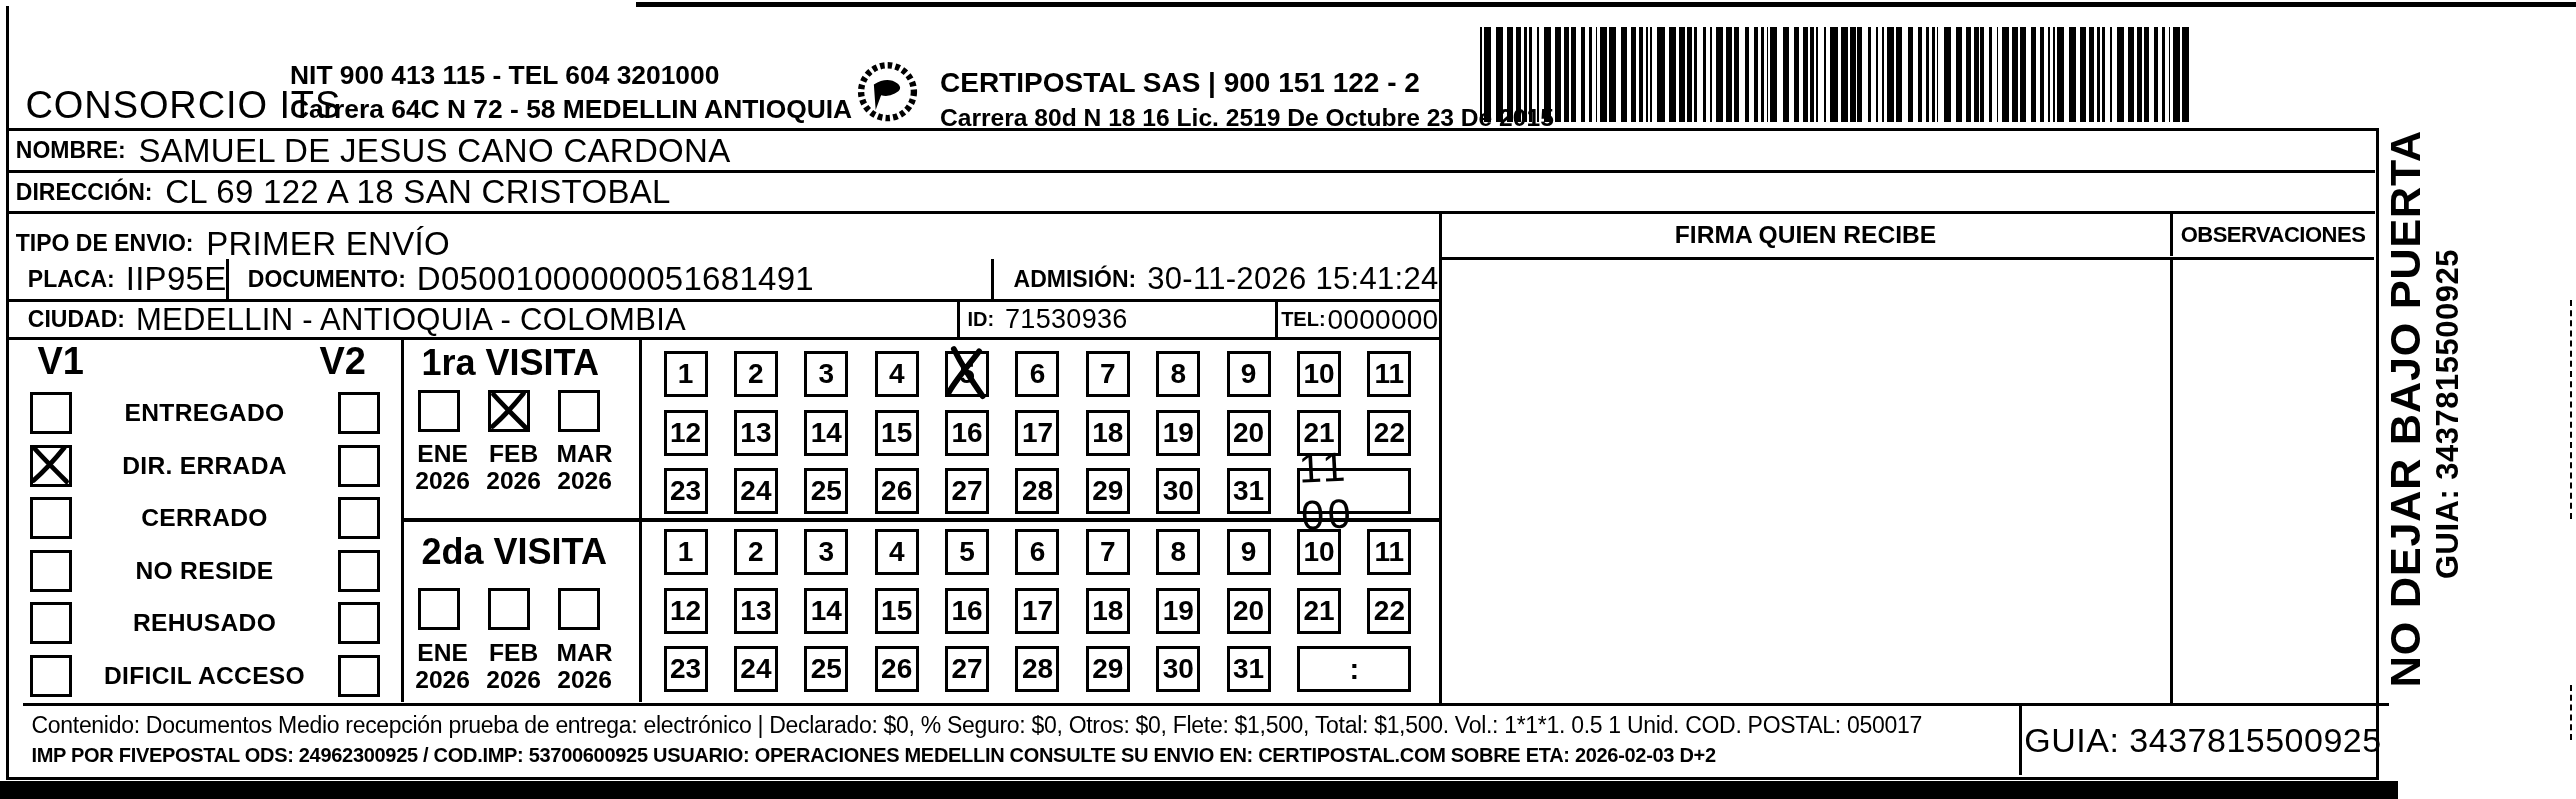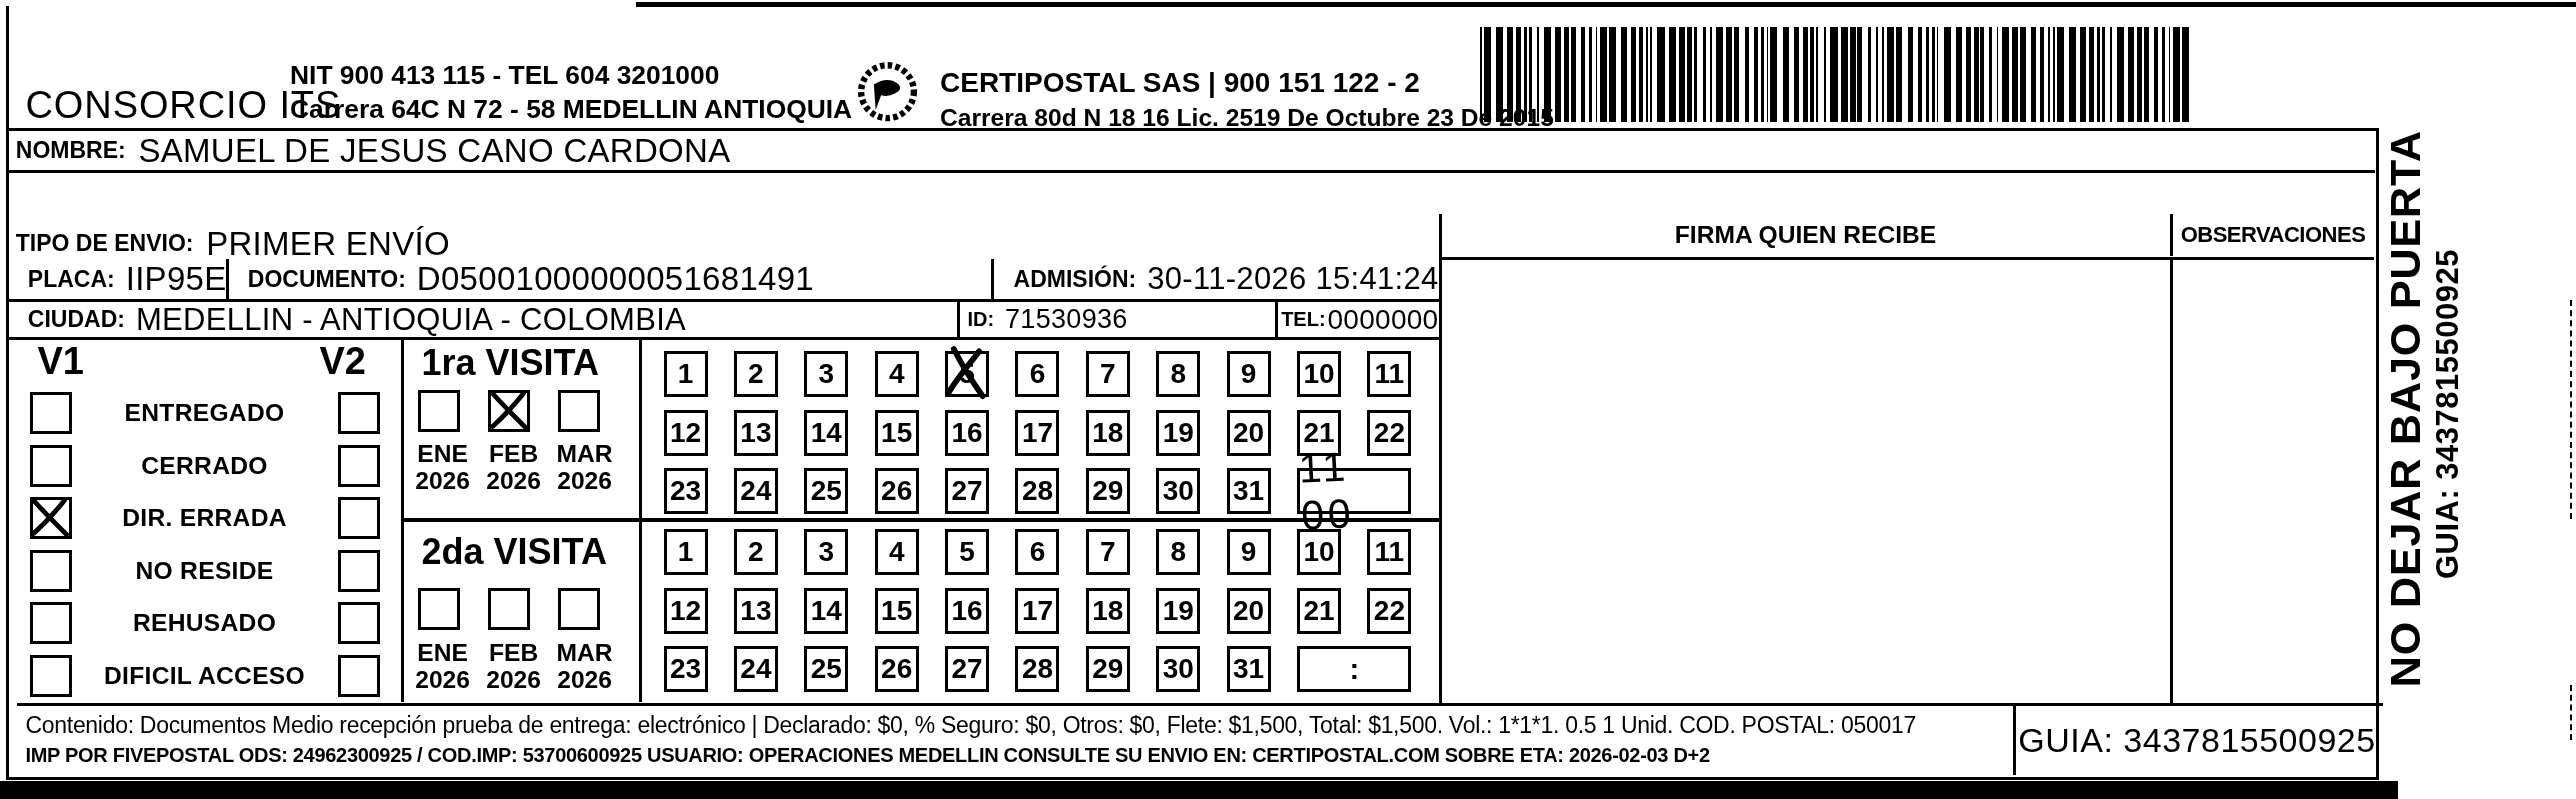--- a/index.html
+++ b/index.html
@@ -100,21 +100,21 @@
   .handwritten{font-size:41px;transform:rotate(-3deg);letter-spacing:3.6px;font-weight:400;margin-top:-3.6px;}
   .colon{font-size:29px;font-weight:bold;}
 
   .checkbox{width:42px;height:42px;border:3.6px solid #000;position:relative;background:#fff;box-sizing:border-box;}
   .xmark{position:absolute;left:-7.3px;top:-7.3px;width:49px;height:49px;}
   .xmark path{stroke:#000;stroke-width:4.5;fill:none;stroke-linecap:round;}
   .day-xmark{position:absolute;left:-8.2px;top:-11px;width:53px;height:58px;}
   .day-xmark path{stroke:#000;stroke-width:5;fill:none;stroke-linecap:round;}
 
   
-  #bottom-section{position:absolute;left:8px;top:572px;width:2366px;height:87px;border-top:3.6px solid #000;box-sizing:border-box;}
+  #bottom-section{position:absolute;left:14px;top:572px;width:2366px;height:87px;border-top:3.6px solid #000;box-sizing:border-box;}
   #content-line{position:absolute;left:9px;top:5.5px;font-size:23px;letter-spacing:-0.3px;white-space:nowrap;
                 width:1980px;overflow:hidden;}
   #imp-line{position:absolute;left:9px;top:38px;font-size:20px;font-weight:bold;letter-spacing:-0.3px;
             white-space:nowrap;width:1980px;overflow:hidden;}
   #guia-cell{position:absolute;left:1996px;top:0;width:366px;height:69px;border-left:3.6px solid #000;
              box-sizing:border-box;display:flex;align-items:center;justify-content:center;
              font-size:34px;letter-spacing:0.5px;white-space:nowrap;}
 
   
   .vwrap{position:absolute;display:flex;align-items:center;justify-content:center;}
@@ -238,20 +238,24 @@
       <div class="bar" style="width: 6.4px; margin-right: 5.5px;"></div>
     </div>
 
   <div id="main-table">
 
     <div id="row-nombre" class="hrow">
       <span class="field-label">NOMBRE:</span>
       <span class="field-value">SAMUEL DE JESUS CANO CARDONA</span>
     </div>
 
+    <div id="row-direccion" class="hrow">
+      <span class="field-label">DIRECCIÓN:</span>
+      <span class="field-value">CL 69 122 A 18 SAN CRISTOBAL</span>
+    </div>
 
     <div id="row-tipo" class="hrow">
       <span class="field-label">TIPO DE ENVIO:</span>
       <span class="field-value">PRIMER ENVÍO</span>
     </div>
 
     <div id="row-placa" class="hrow">
       <div id="cell-placa" class="cell">
         <span class="field-label">PLACA:</span>
         <span class="field-value">IIP95E</span>
@@ -292,34 +296,34 @@
     </div>
 
     <div id="visits">
       <div id="v1v2-panel">
         <div id="v1-label">V1</div>
         <div id="v2-label">V2</div>
         <div id="status-rows">
             <div class="status-row">
               <div class="checkbox"></div>
               <div class="status-label">ENTREGADO</div>
-              <div class="checkbox"></div>
-            </div>
-            <div class="status-row">
-              <div class="checkbox"></div>
-              <div class="status-label">CERRADO</div>
               <div class="checkbox"></div>
             </div>
             <div class="status-row">
               <div class="checkbox">
                 <svg class="xmark" viewBox="0 0 46 46">
                   <path d="M9 8 C17 17 31 31 39 39 M37 7 C29 17 17 30 8 38"></path>
                 </svg>
               </div>
               <div class="status-label">DIR. ERRADA</div>
+              <div class="checkbox"></div>
+            </div>
+            <div class="status-row">
+              <div class="checkbox"></div>
+              <div class="status-label">CERRADO</div>
               <div class="checkbox"></div>
             </div>
             <div class="status-row">
               <div class="checkbox"></div>
               <div class="status-label">NO RESIDE</div>
               <div class="checkbox"></div>
             </div>
             <div class="status-row">
               <div class="checkbox"></div>
               <div class="status-label">REHUSADO</div>

